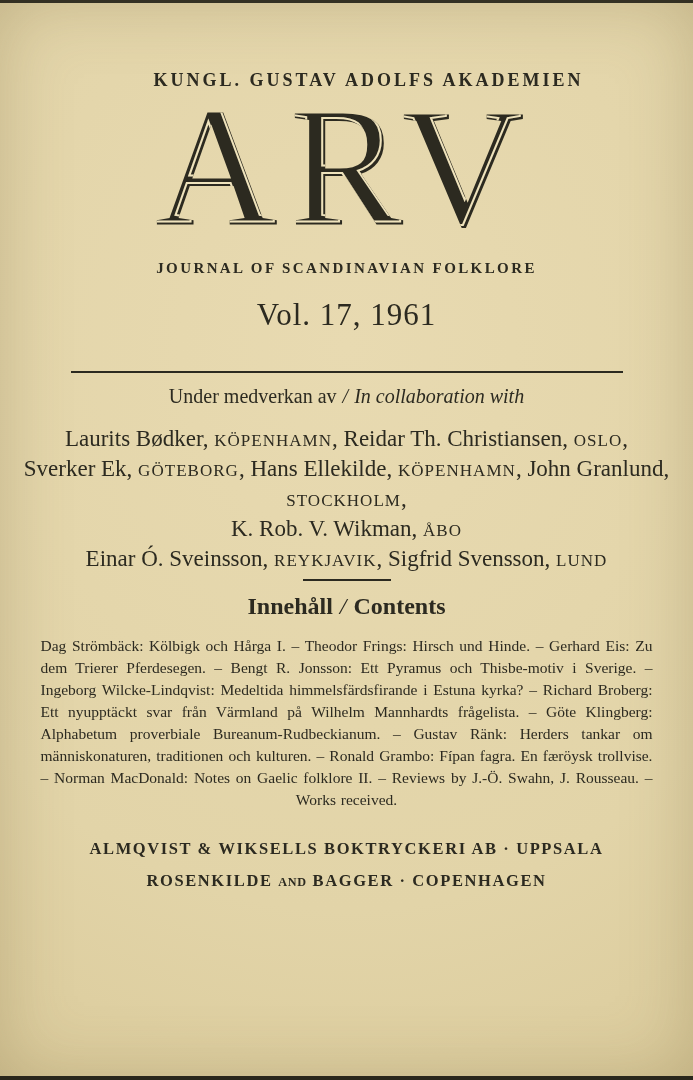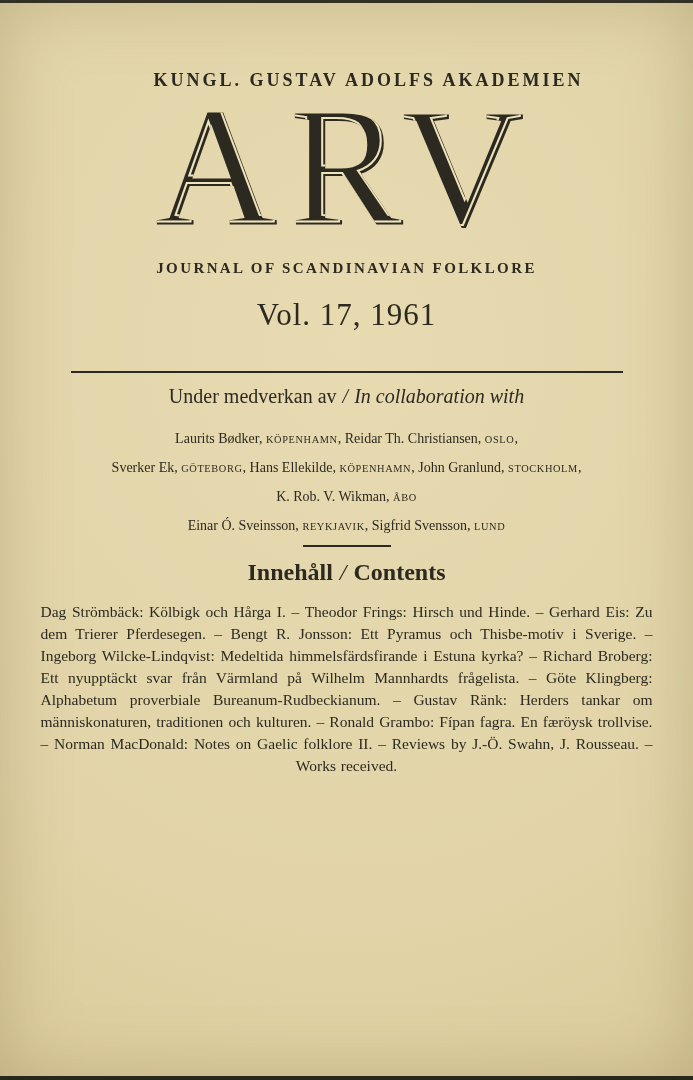--- a/index.html
+++ b/index.html
@@ -83,21 +83,21 @@
   }
   .collab-intro {
     margin-top: 10px;
     text-align: center;
     font-size: 20px;
     line-height: 26px;
   }
   .collaborators {
     margin-top: 16px;
     text-align: center;
-    font-size: 14px;
+    font-size: 23px;
     line-height: 28px;
   }
 
   .contents-heading {
     margin-top: 10px;
     text-align: center;
     font-size: 24px;
     line-height: 30px;
     font-weight: bold;
   }
@@ -165,15 +165,19 @@
     </div>
   </section>
 
   <hr class="rule-short">
 
   <section>
     <h2 class="contents-heading"><span class="seg-heading-roman">Innehåll </span><span class="seg-slash">/ </span><span class="seg-heading-italic">Contents</span></h2>
     <p class="contents-paragraph">Dag Strömbäck: Kölbigk och Hårga I. – Theodor Frings: Hirsch und Hinde. – Gerhard Eis: Zu dem Trierer Pferdesegen. – Bengt R. Jonsson: Ett Pyramus och Thisbe-motiv i Sverige. – Ingeborg Wilcke-Lindqvist: Medeltida himmelsfärdsfirande i Estuna kyrka? – Richard Broberg: Ett nyupptäckt svar från Värmland på Wilhelm Mannhardts frågelista. – Göte Klingberg: Alphabetum proverbiale Bureanum-Rudbeckianum. – Gustav Ränk: Herders tankar om människonaturen, traditionen och kulturen. – Ronald Grambo: Fípan fagra. En færöysk trollvise. – Norman MacDonald: Notes on Gaelic folklore II. – Reviews by J.-Ö. Swahn, J. Rousseau. – Works received.</p>
   </section>
 
+  <footer class="imprint">
+    <div>ALMQVIST &amp; WIKSELLS BOKTRYCKERI AB · UPPSALA</div>
+    <div><span class="seg-plain">ROSENKILDE </span><span class="seg-sc">AND</span><span class="seg-plain"> BAGGER · COPENHAGEN</span></div>
+  </footer>
 
   <div class="edge bottom"></div>
 </div>
 
 </body></html>

